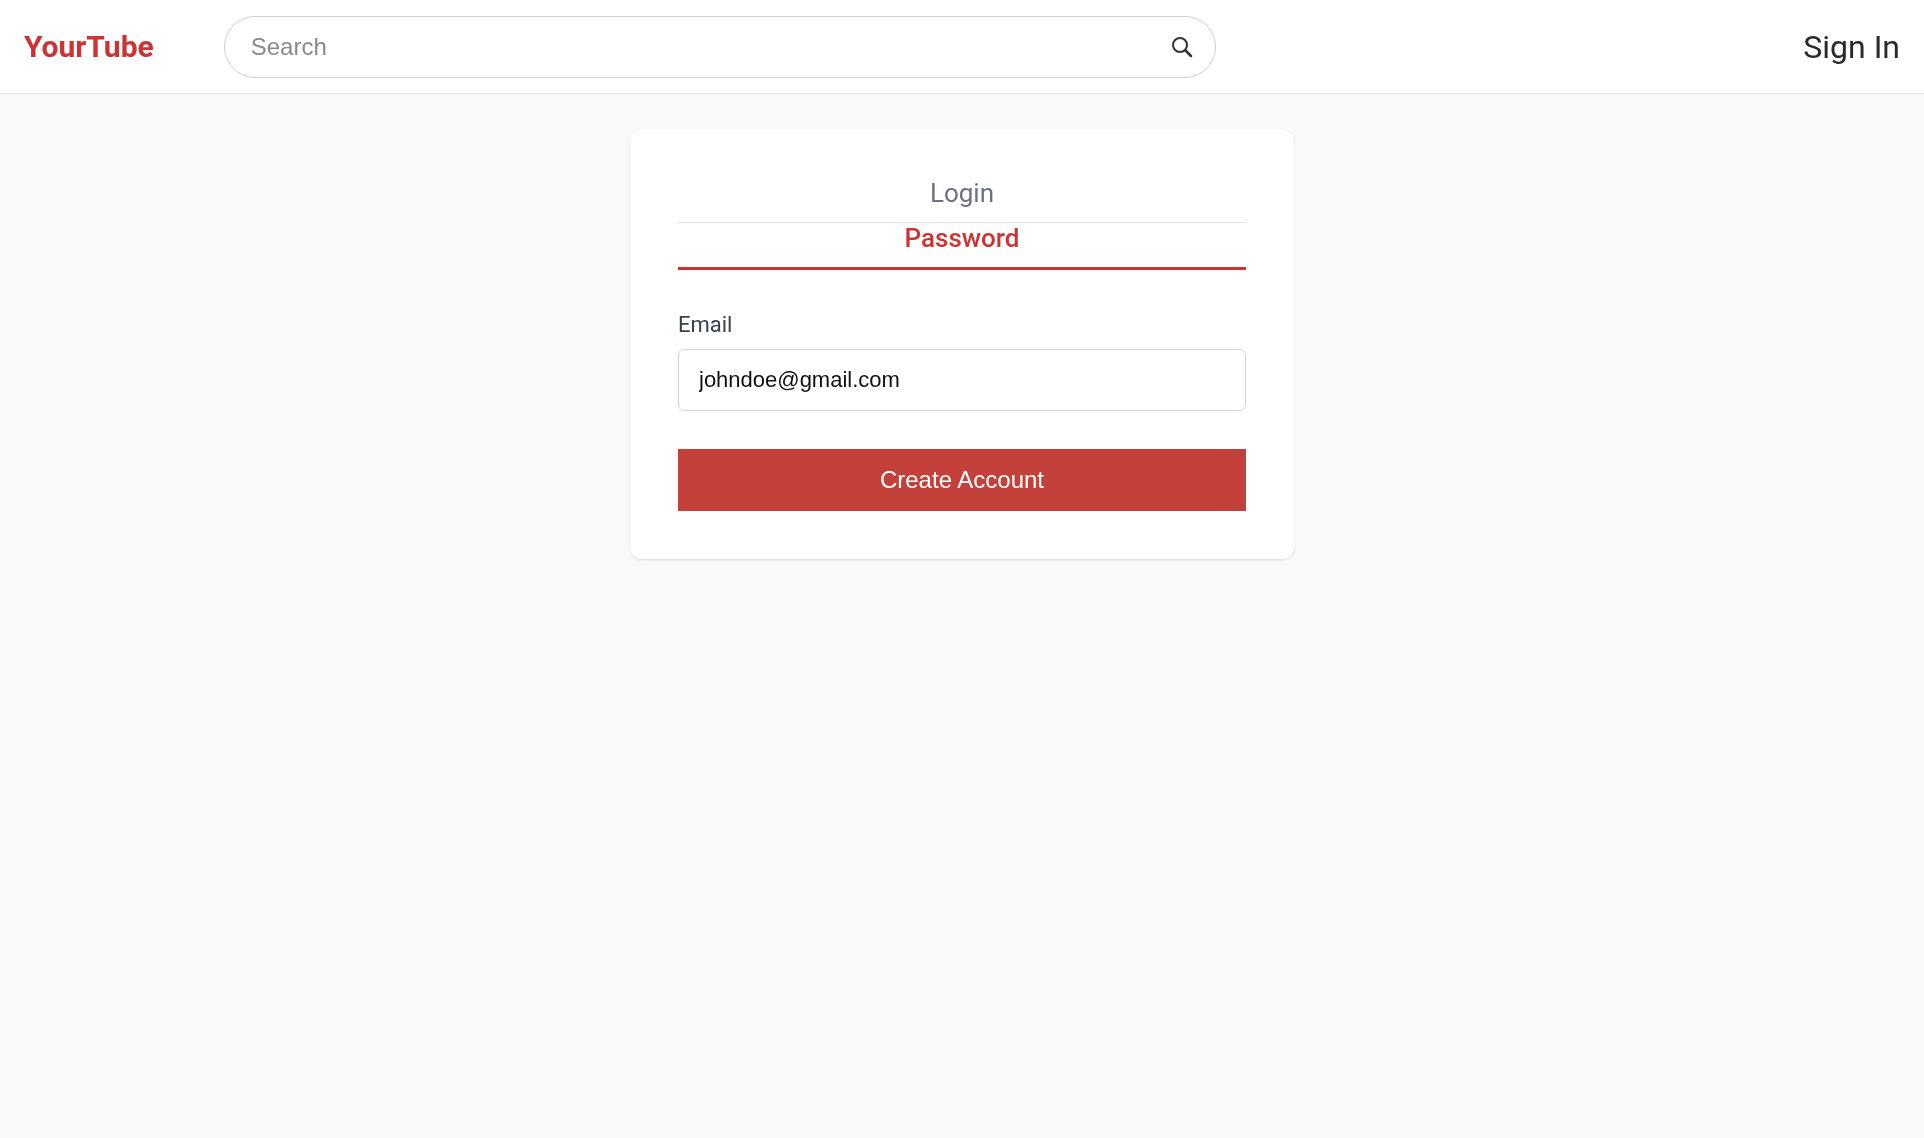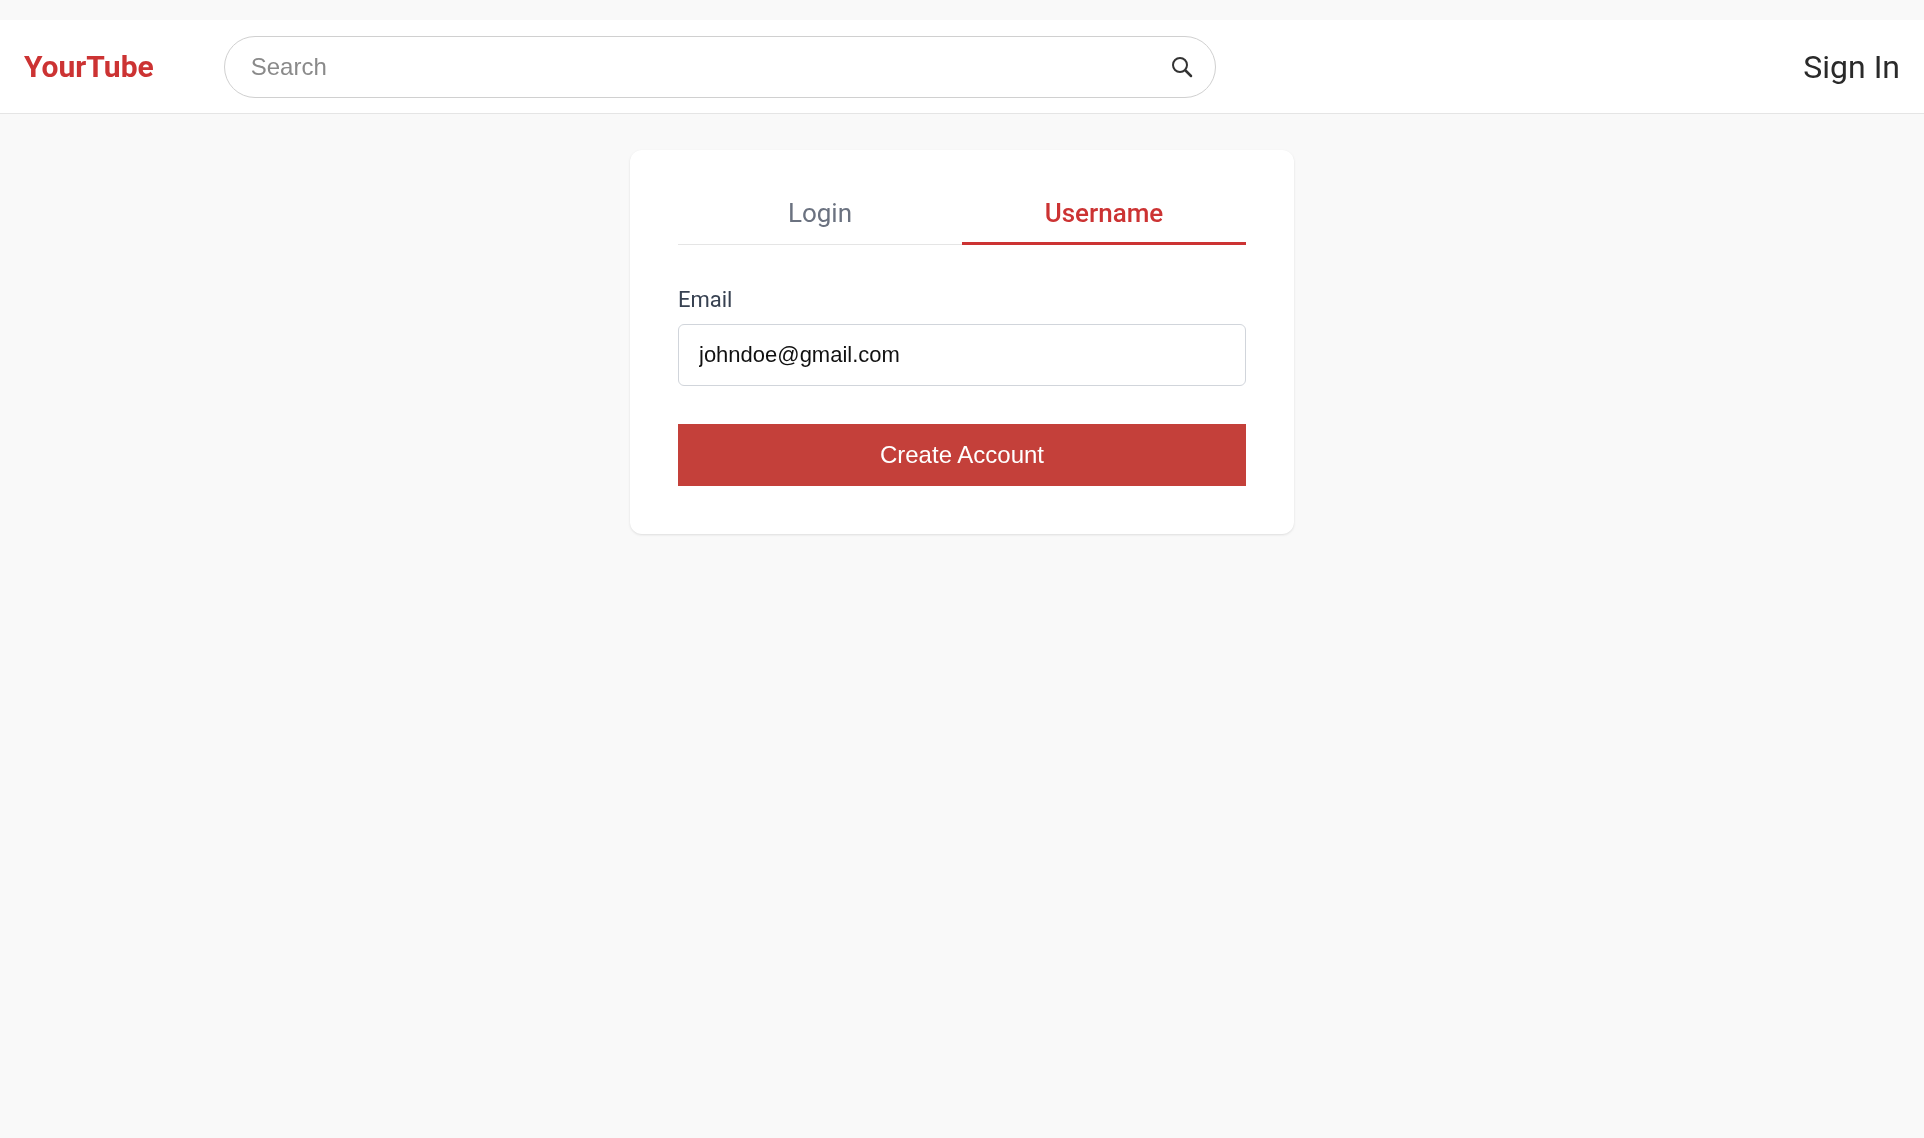--- a/index.html
+++ b/index.html
@@ -13,21 +13,20 @@
       width: 1924px;
       height: 1138px;
     }
     .header {
       background: #fff;
       border-bottom: 1px solid #e5e5e5;
       height: 94px;
       display: flex;
       align-items: center;
       padding: 0 24px;
-      margin-top: 20px;
     }
     .logo {
       font-size: 30px;
       font-weight: 700;
       color: #cc3333;
       margin-right: 70px;
       white-space: nowrap;
     }
     .search-wrap {
       flex: 1;
@@ -75,20 +74,21 @@
     .card {
       width: 664px;
       background: #fff;
       border-radius: 12px;
       box-shadow: 0 1px 3px rgba(0,0,0,0.08), 0 1px 2px rgba(0,0,0,0.04);
       padding: 48px 48px 48px 48px;
     }
     .tabs {
       display: flex;
       margin-bottom: 42px;
+      flex-direction: column;
     }
     .tab {
       flex: 1;
       text-align: center;
       font-size: 26px;
       padding-bottom: 14px;
       cursor: pointer;
       border-bottom: 1px solid #e5e5e5;
     }
     .tab-login {
@@ -145,21 +145,21 @@
       </svg>
     </span>
   </div>
   <div class="signin">Sign In</div>
 </div>
 
 <div class="main">
   <div class="card">
     <div class="tabs">
       <div class="tab tab-login">Login</div>
-      <div class="tab tab-register">Username</div>
+      <div class="tab tab-register">Password</div>
     </div>
 
 
     <div class="field">
       <label class="field-label">Email</label>
       <input type="text" class="field-input" value="johndoe@gmail.com" style="">
     </div>
 
 
     <button class="submit-btn">Create Account</button>

